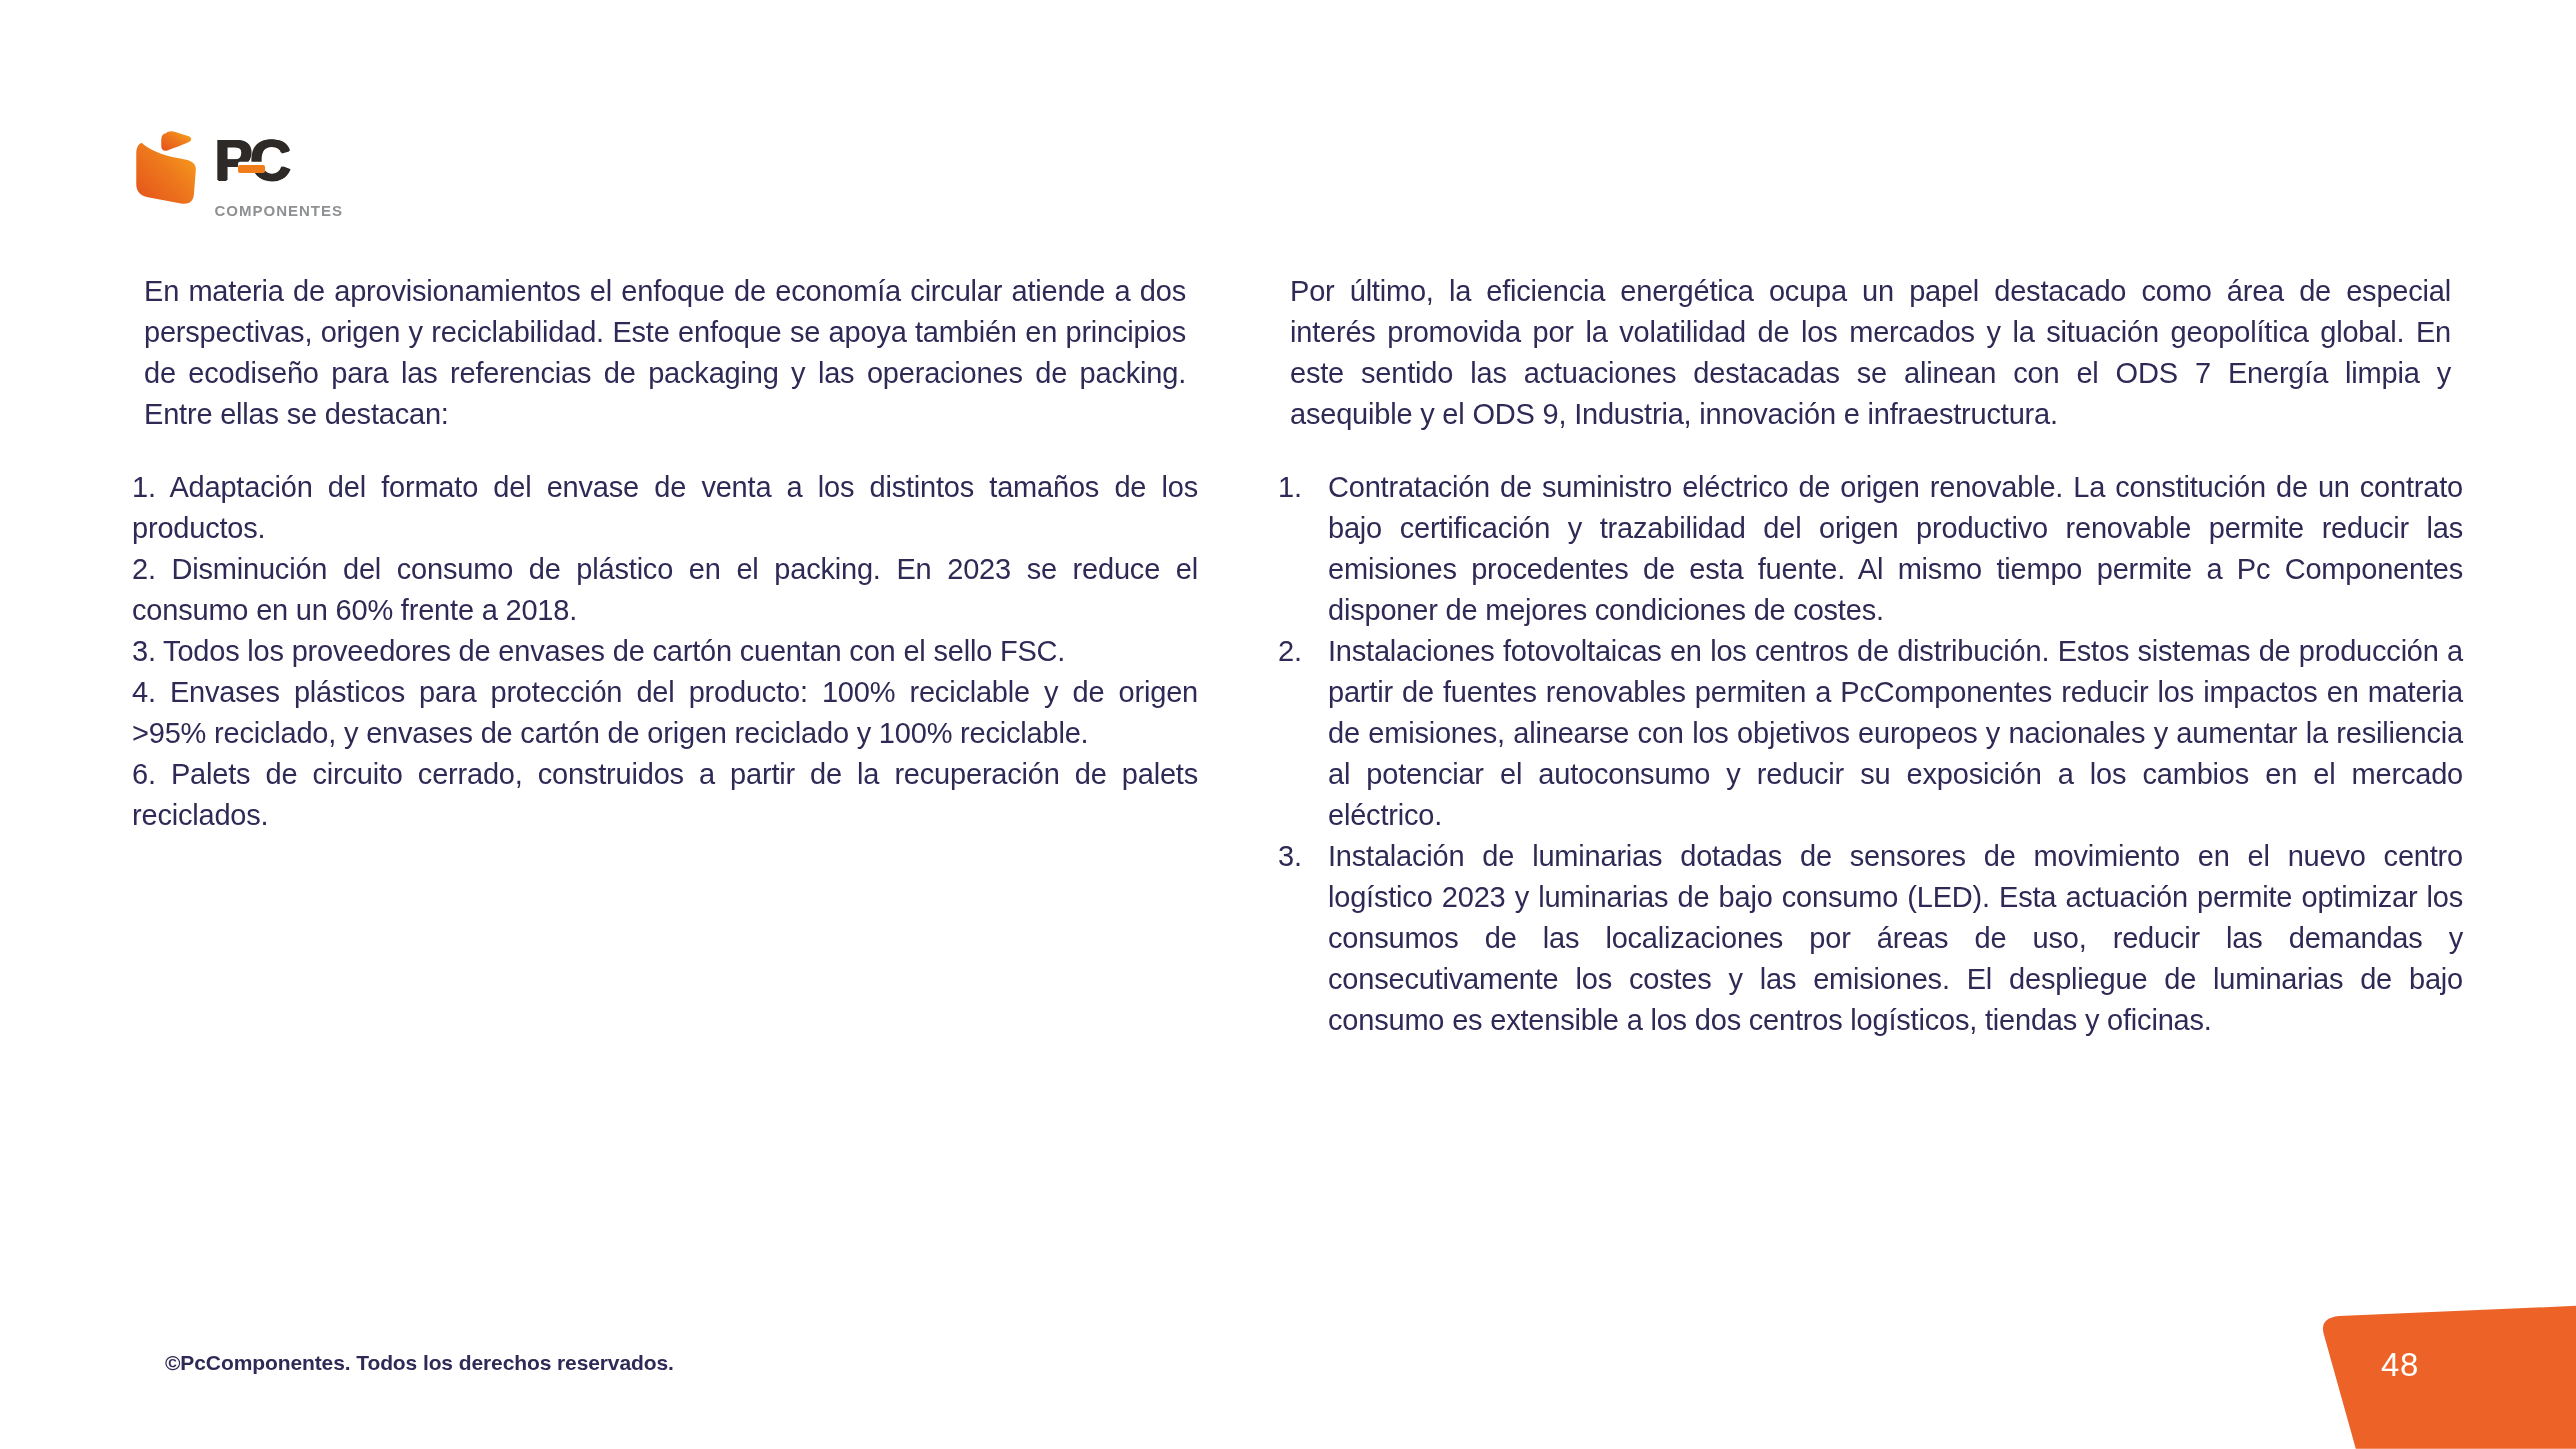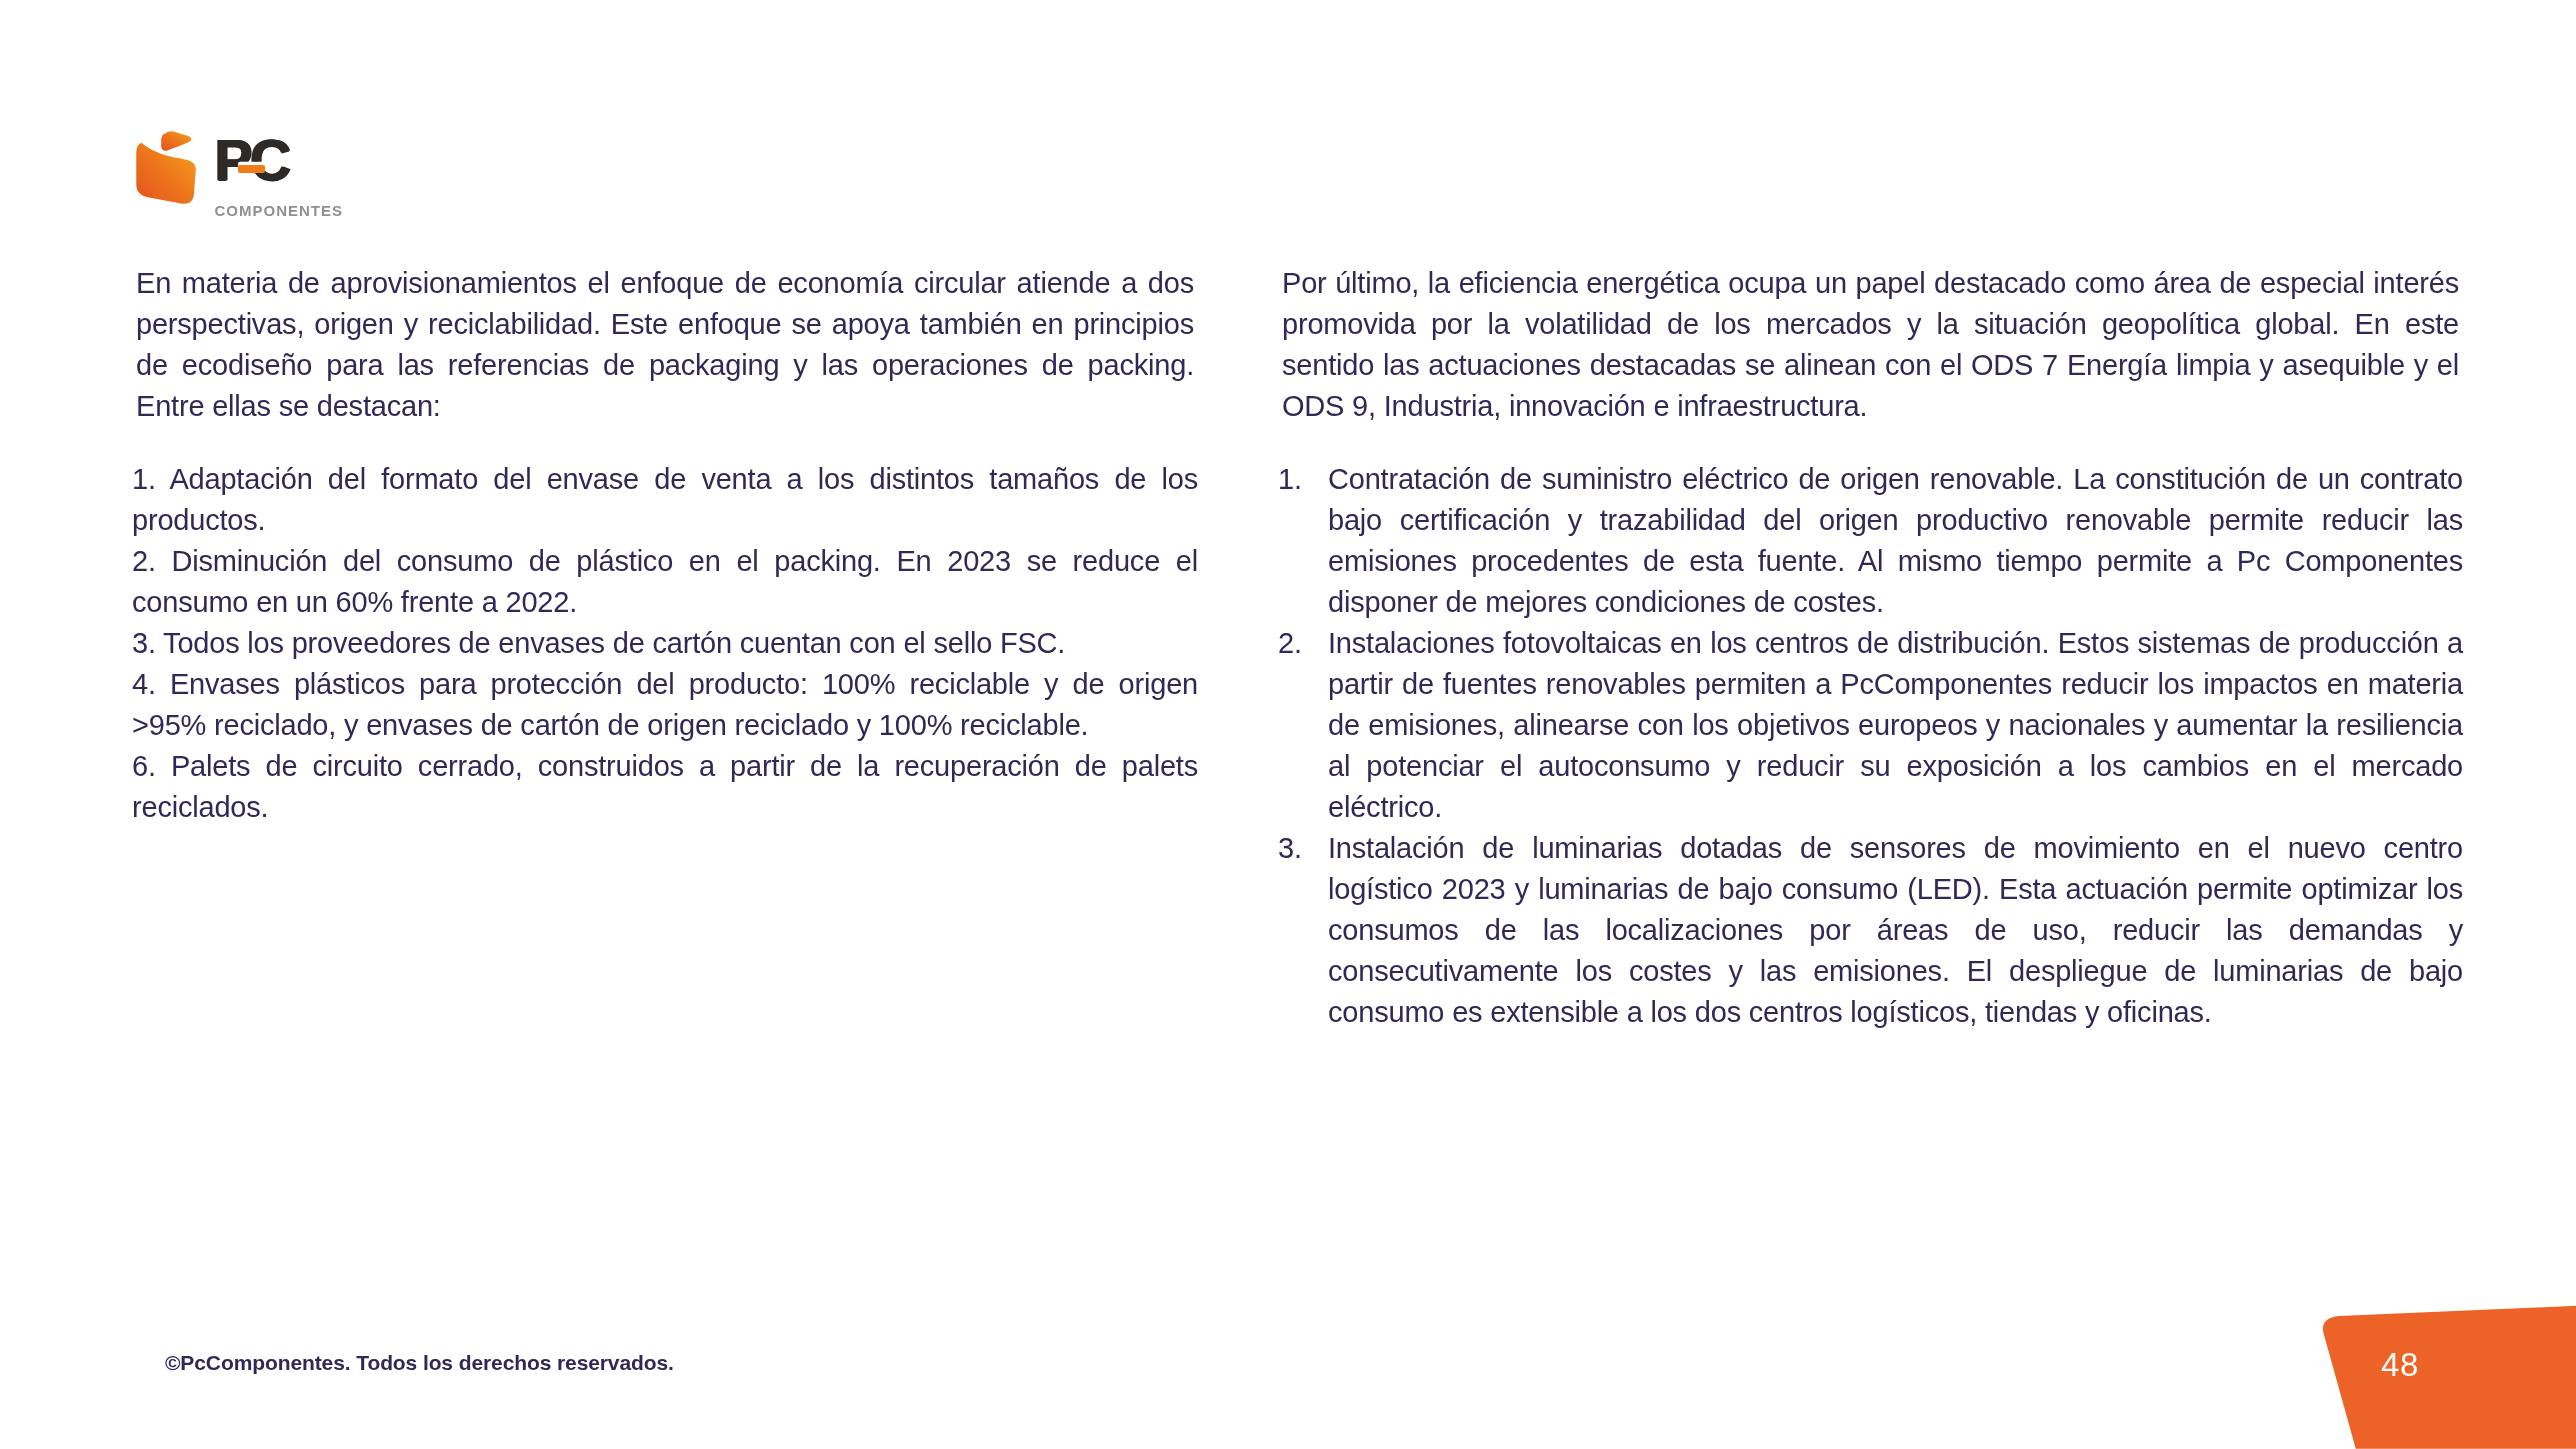--- a/index.html
+++ b/index.html
@@ -48,21 +48,21 @@
     position: absolute;
     top: 259px;
     font-size: 29px;
     line-height: 41px;
     letter-spacing: -0.2px;
     text-align: justify;
     color: #2E2A55;
   }
   .col-left  { left: 132px;  width: 1066px; }
   .col-right { left: 1278px; width: 1185px; }
-  .intro { margin: 4px; }
+  .intro { margin: 12px; }
   .list { margin-top: 32px; }
   .l-item { margin: 0; }
   .r-item { position: relative; padding-left: 50px; }
   .r-item .num { position: absolute; left: 0; top: 0; }
 
   
   .footer {
     position: absolute;
     left: 165px; top: 1351px;
     font-size: 21px;
@@ -105,21 +105,21 @@
       <div class="logo-pc">PC</div>
       <div class="logo-p-accent"></div>
       <div class="logo-sub">COMPONENTES</div>
     </div>
   </div>
 
   <section class="col col-left">
     <p class="intro">En materia de aprovisionamientos el enfoque de economía circular atiende a dos perspectivas, origen y reciclabilidad. Este enfoque se apoya también en principios de ecodiseño para las referencias de packaging y las operaciones de packing. Entre ellas se destacan:</p>
     <div class="list">
       <p class="l-item">1. Adaptación del formato del envase de venta a los distintos tamaños de los productos.</p>
-      <p class="l-item">2. Disminución del consumo de plástico en el packing. En 2023 se reduce el consumo en un 60% frente a 2022.</p>
+      <p class="l-item">2. Disminución del consumo de plástico en el packing. En 2023 se reduce el consumo en un 60% frente a 2018.</p>
       <p class="l-item">3. Todos los proveedores de envases de cartón cuentan con el sello FSC.</p>
       <p class="l-item">4. Envases plásticos para protección del producto: 100% reciclable y de origen &gt;95% reciclado, y envases de cartón de origen reciclado y 100% reciclable.</p>
       <p class="l-item">6. Palets de circuito cerrado, construidos a partir de la recuperación de palets reciclados.</p>
     </div>
   </section>
 
   <section class="col col-right">
     <p class="intro">Por último, la eficiencia energética ocupa un papel destacado como área de especial interés promovida por la volatilidad de los mercados y la situación geopolítica global. En este sentido las actuaciones destacadas se alinean con el ODS 7 Energía limpia y asequible y el ODS 9, Industria, innovación e infraestructura.</p>
     <div class="list">
       <div class="r-item">

